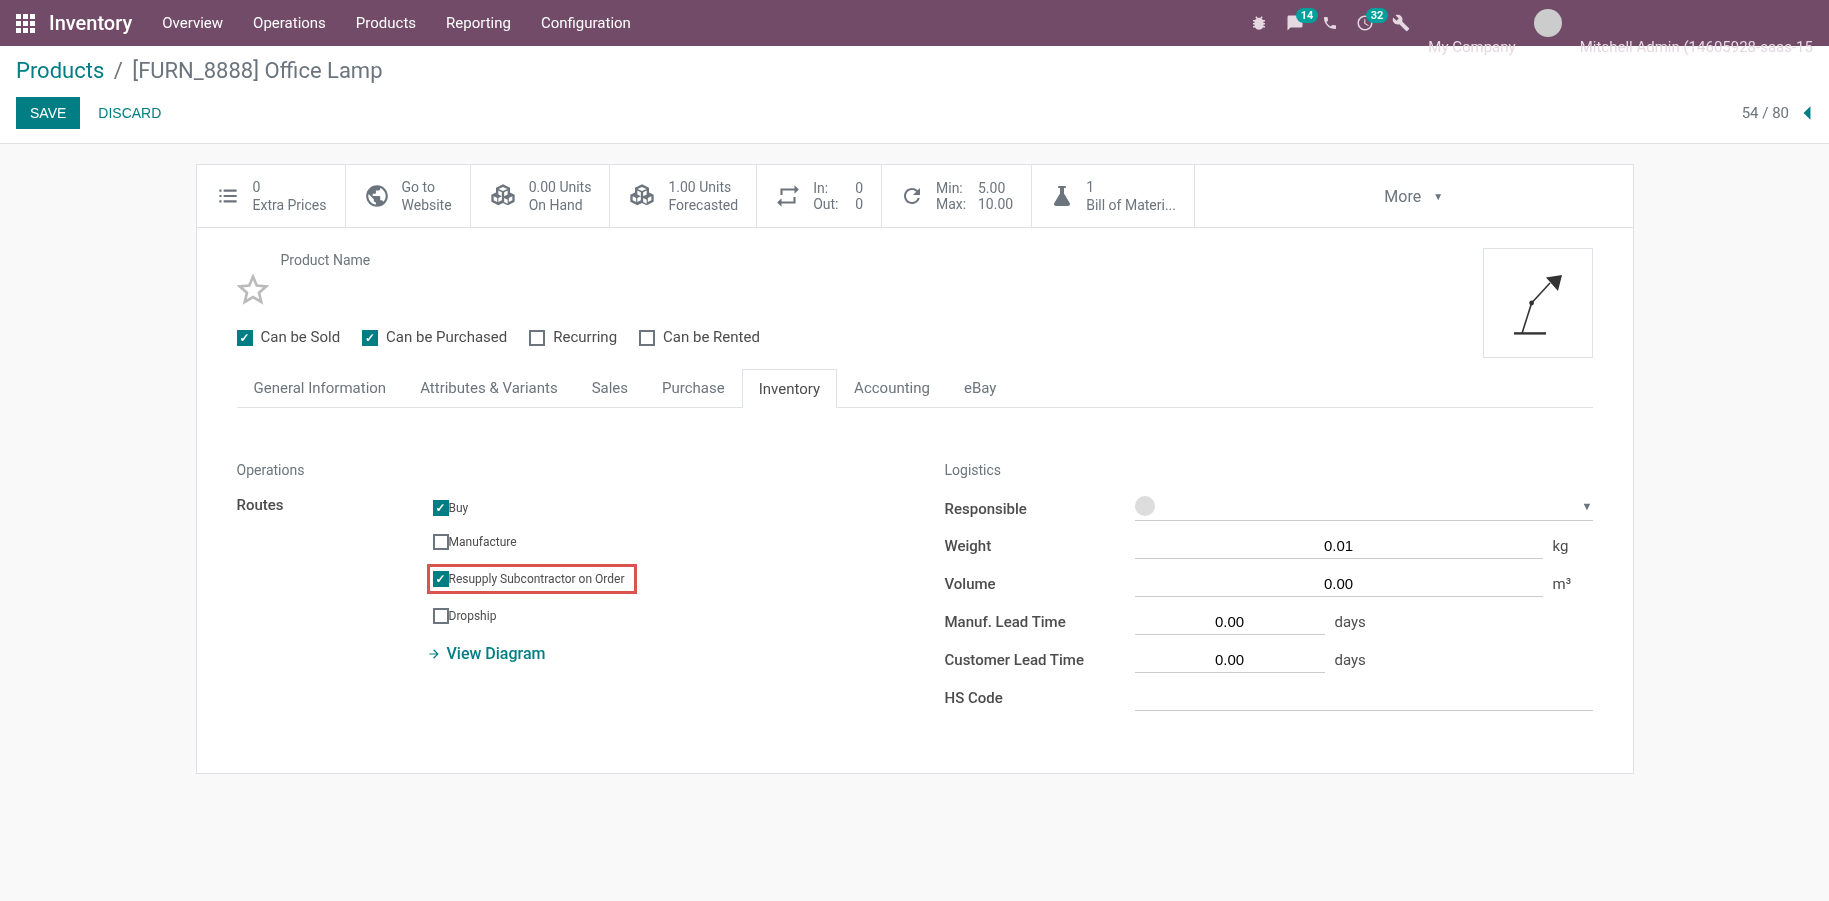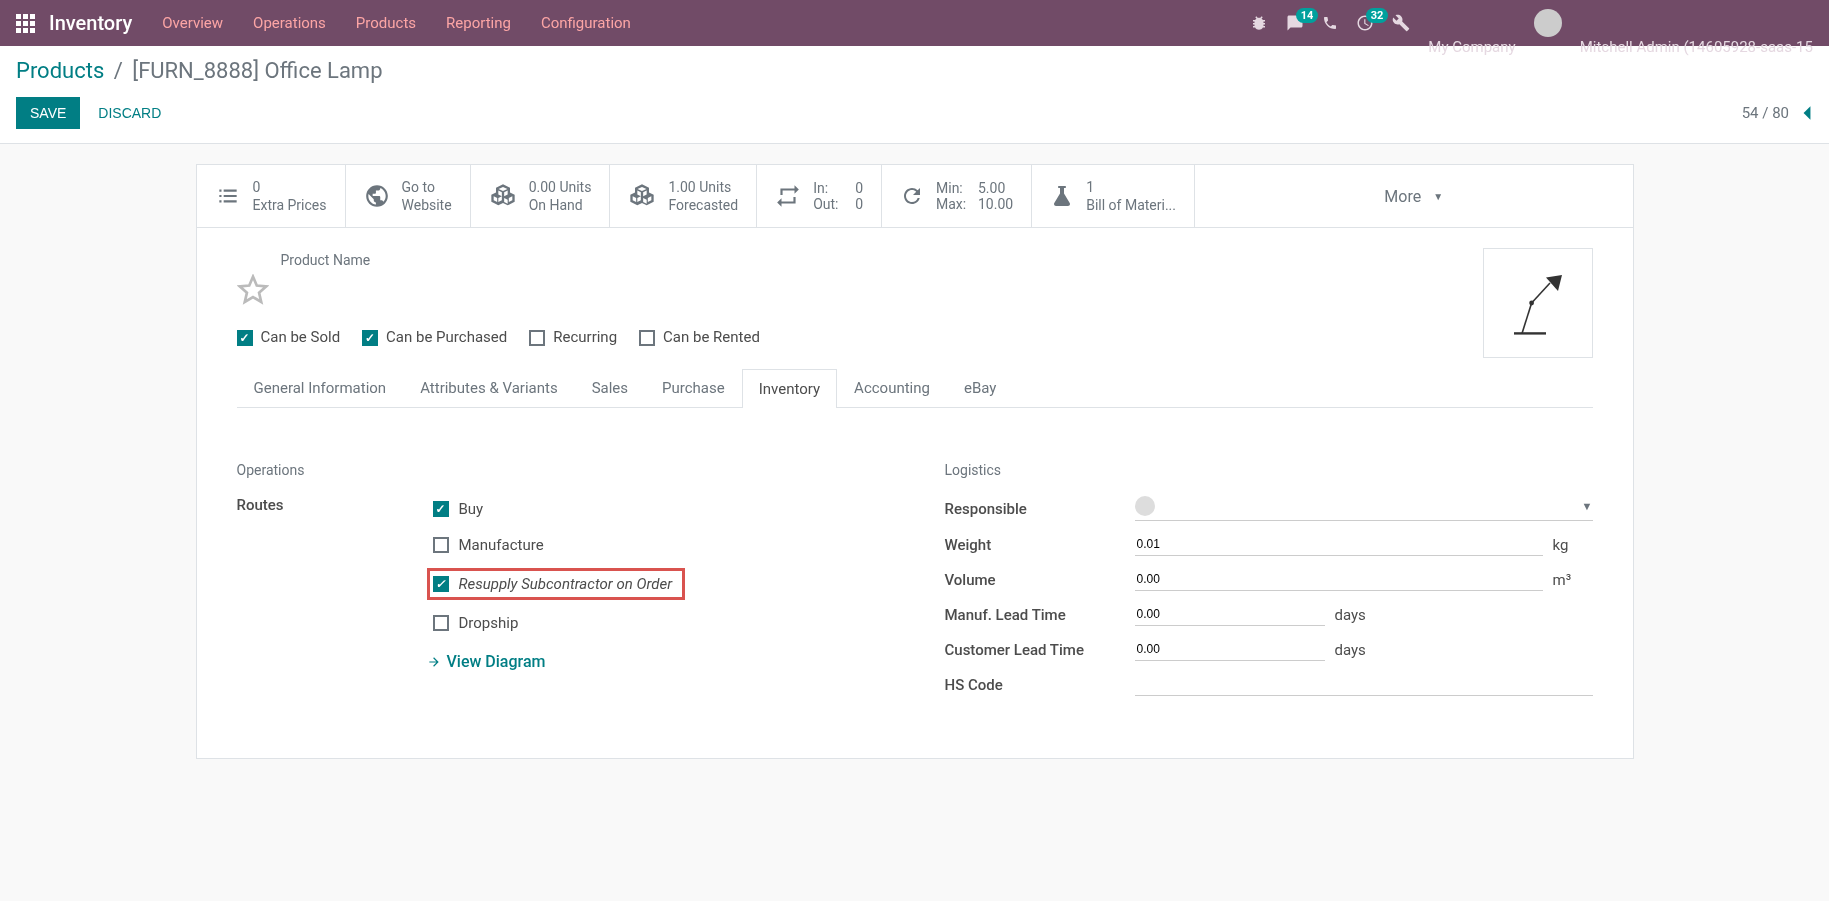--- a/index.html
+++ b/index.html
@@ -4,21 +4,21 @@
 <style>
 * { box-sizing: border-box; margin: 0; padding: 0; }
 body { font-family: -apple-system, BlinkMacSystemFont, "Segoe UI", Roboto, sans-serif; background: #f9f9f9; color: #4c4c4c; }
 
 
 .navbar { background: #714B67; color: #fff; display: flex; align-items: center; height: 46px; padding: 0 16px; font-size: 15px; }
 .navbar .apps-icon { display: grid; grid-template-columns: repeat(3, 5px); grid-template-rows: repeat(3, 5px); gap: 2px; margin-right: 14px; cursor: pointer; }
 .navbar .apps-icon span { background: #fff; width: 5px; height: 5px; }
 .navbar .brand { font-size: 20px; font-weight: 500; margin-right: 30px; }
 .navbar .menu { display: flex; gap: 30px; }
-.navbar .menu-item { cursor: pointer; color: #fca5a5; }
+.navbar .menu-item { cursor: pointer; color: #ffffff; }
 .navbar .spacer { flex: 1; }
 .navbar .right { display: flex; align-items: center; gap: 18px; }
 .navbar .icon-btn { cursor: pointer; fill: #e5d8e1; position: relative; }
 .navbar .badge { position: absolute; top: -6px; right: -14px; background: #00A09D; color: #fff; border-radius: 10px; font-size: 11px; padding: 1px 5px; font-weight: bold; }
 .navbar .avatar { width: 28px; height: 28px; border-radius: 50%; background: #ccc; display:inline-block; }
 .navbar .company, .navbar .user { color: #e5d8e1; margin-top: 48px; }
 
 
 .control-panel { background: #fff; padding: 12px 16px 0 16px; border-bottom: 1px solid #dee2e6; }
 .breadcrumb { font-size: 22px; color: #6c757d; }
@@ -66,27 +66,27 @@
 .tab { padding: 10px 16px; font-size: 15px; color: #6c757d; cursor: pointer; border: 1px solid transparent; border-bottom: none; }
 .tab.active { border-color: #dee2e6; background: #fff; color: #4c4c4c; position: relative; top: 1px; }
 
 
 .tab-content { padding: 30px 40px 50px 40px; display: flex; gap: 60px; }
 .col { flex: 1; }
 .section-title { font-size: 14px; color: #6c757d; margin-bottom: 18px; }
 .field-row { display: flex; margin-bottom: 8px; align-items: center; }
 .field-row .label { width: 190px; font-size: 15px; font-weight: 500; color: #4c4c4c; }
 .routes-list { display: flex; flex-direction: column; gap: 10px; }
-.route-item { display: flex; align-items: center; gap: 10px; font-size: 15px; padding: 4px 6px; }
-.route-item.highlight { border: 3px solid #d9534f; padding: 4px 10px 4px 3px; font-style: italic; }
+.route-item { display: flex; align-items: center; font-size: 12px; padding: 4px 6px; }
+.route-item.highlight { border: 3px solid #d9534f; padding: 4px 10px 4px 3px; }
 .view-diagram { color: #017e84; font-weight: 500; cursor: pointer; display: flex; align-items: center; gap: 6px; margin-top: 6px; }
 
 .logistics-row { display: flex; align-items: center; margin-bottom: 12px; }
 .logistics-row .label { width: 190px; font-size: 15px; font-weight: 500; }
-.logistics-row .input { flex: 1; border: none; border-bottom: 1px solid #ccc; font-size: 12px; padding: 4px 2px; outline: none; }
+.logistics-row .input { flex: 1; border: none; border-bottom: 1px solid #ccc; font-size: 15px; padding: 4px 2px; outline: none; text-align: center; }
 .logistics-row .suffix { margin-left: 10px; font-size: 15px; color: #4c4c4c; min-width: 40px; }
 .responsible-input { flex:1; border-bottom: 1px solid #ccc; display:flex; align-items:center; gap:8px; padding-bottom:4px; }
 .avatar-small { width:20px; height:20px; border-radius:50%; background:#ddd; }
 .caret-down { color:#6c757d; margin-left:auto; font-size:11px; }
 
 svg { display: block; }
 
 .lamp { width: 80px; height: 80px; }
 </style>
 </head>

